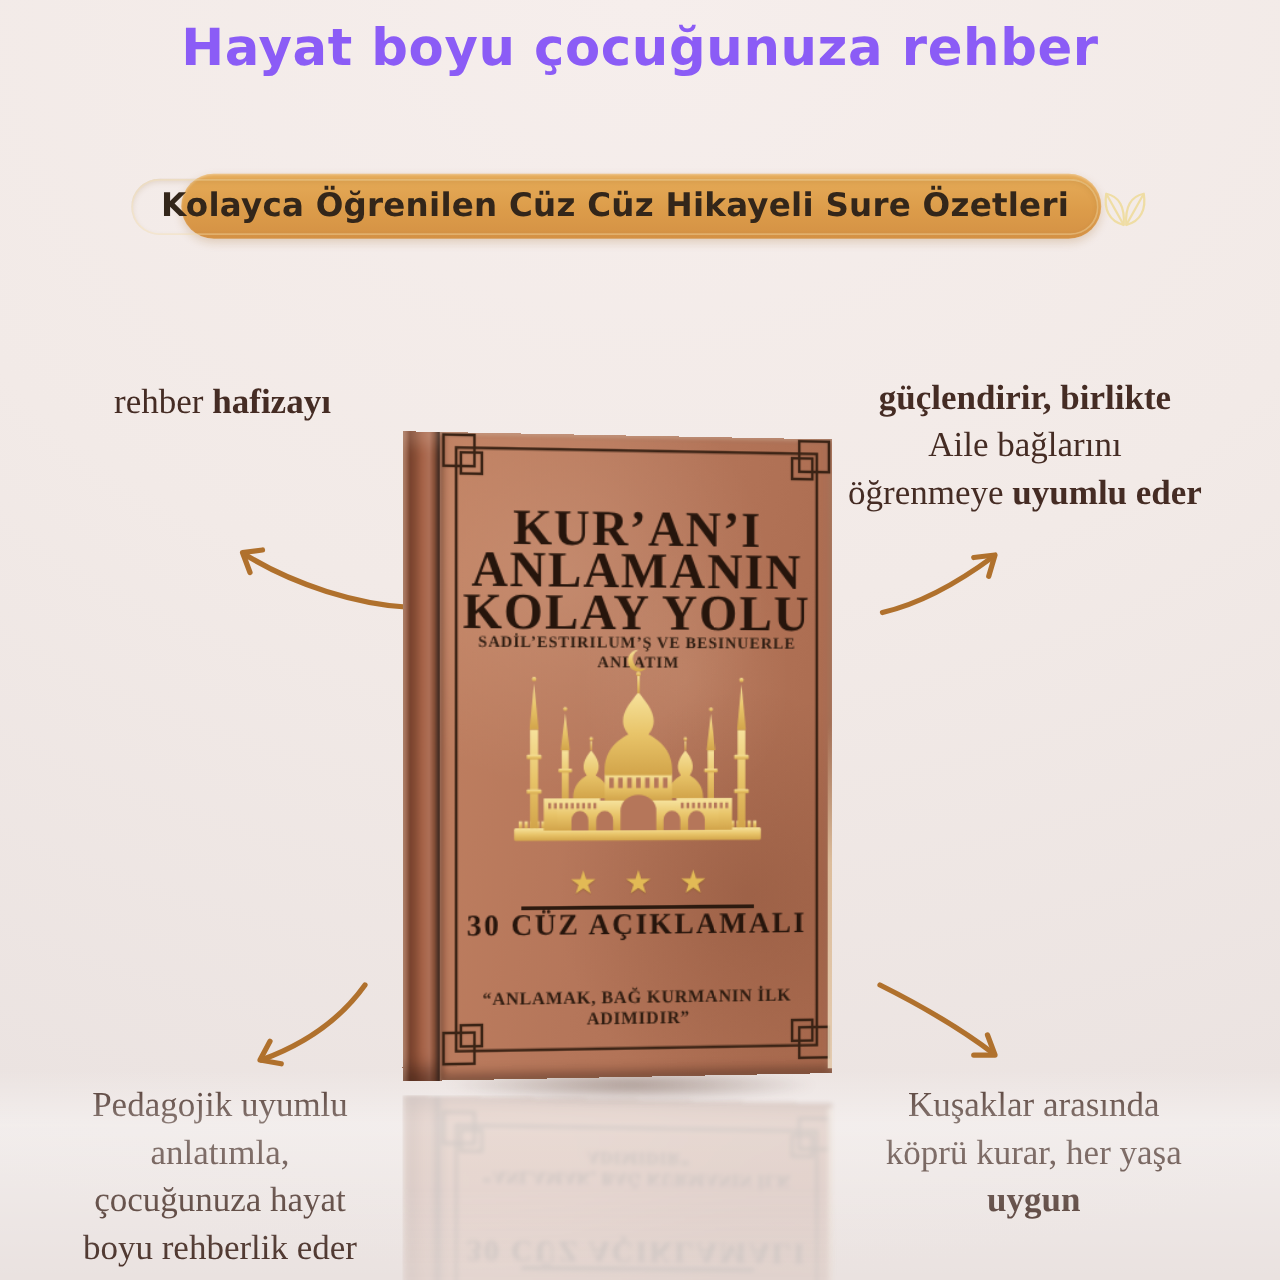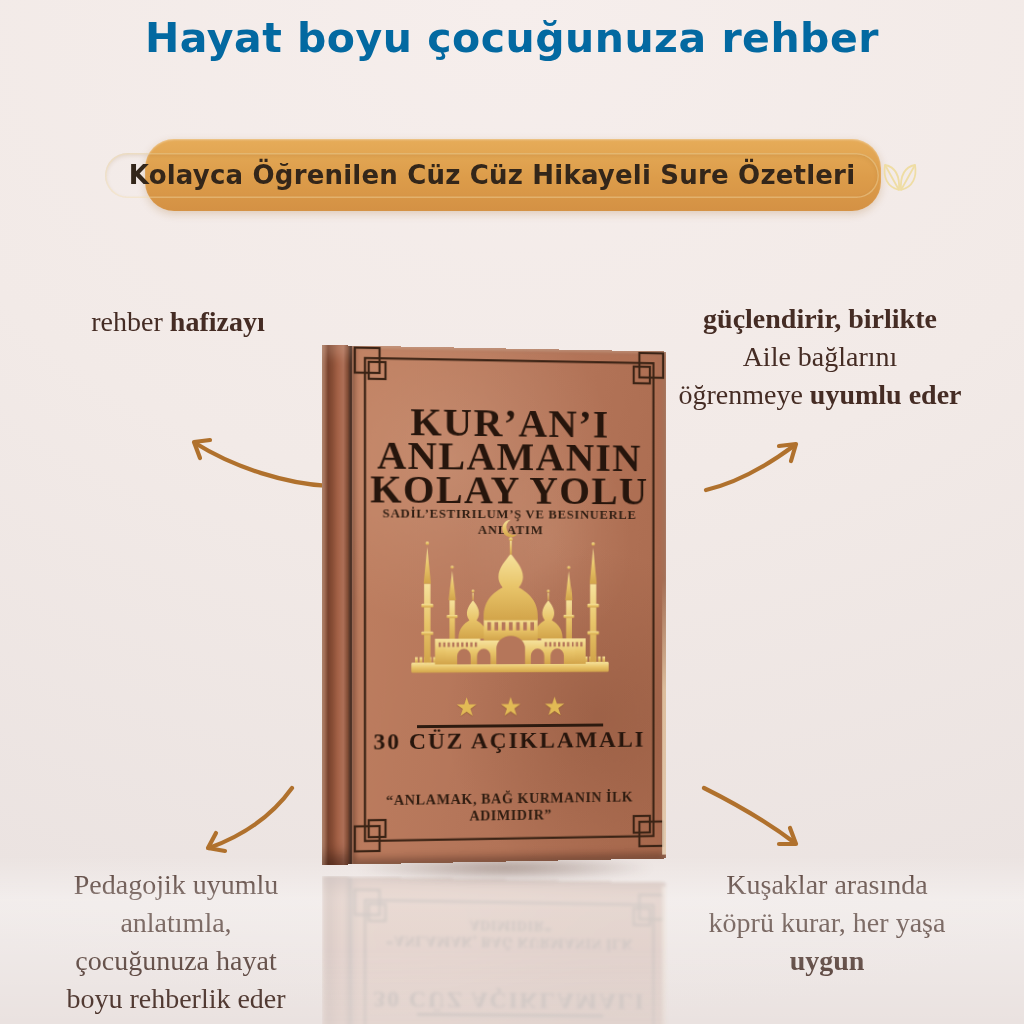--- a/index.html
+++ b/index.html
@@ -7,26 +7,26 @@
   body {
     position:relative; overflow:hidden;
     font-family:"DejaVu Sans", sans-serif;
     background: radial-gradient(130% 100% at 50% 0%, #f6eeec 0%, #f2eae7 48%, #eae2e0 100%);
   }
 
   
   .headline {
     position:absolute; top:13px; left:0; width:1024px;
     text-align:center; font-weight:700; font-size:41px; line-height:50px;
-    color:#0369a1; letter-spacing:0.5px;
+    color:#8b5cf6; letter-spacing:0.5px;
   }
 
   
   .badge {
-    position:absolute; left:145px; top:139px; width:736px; height:72px;
+    position:absolute; left:145px; top:139px; width:736px; height:52px;
     border-radius:29px;
     background:linear-gradient(180deg,#e6ac59 0%, #dc9c4a 55%, #d49144 100%);
     box-shadow: 0 3px 8px rgba(150,90,20,.22), inset 0 1px 2px rgba(255,255,255,.35);
     display:flex; align-items:center; justify-content:center; 
   }
   .badge-inner {
     height:45px; border-radius:23px; display:flex; align-items:center;
     padding:0 24px;
     box-shadow: inset 0 0 0 1.5px rgba(250,228,180,.38), inset 0 2px 5px rgba(130,75,15,.18);
     font-weight:700; font-size:26px; color:#33261a; letter-spacing:0.2px;

